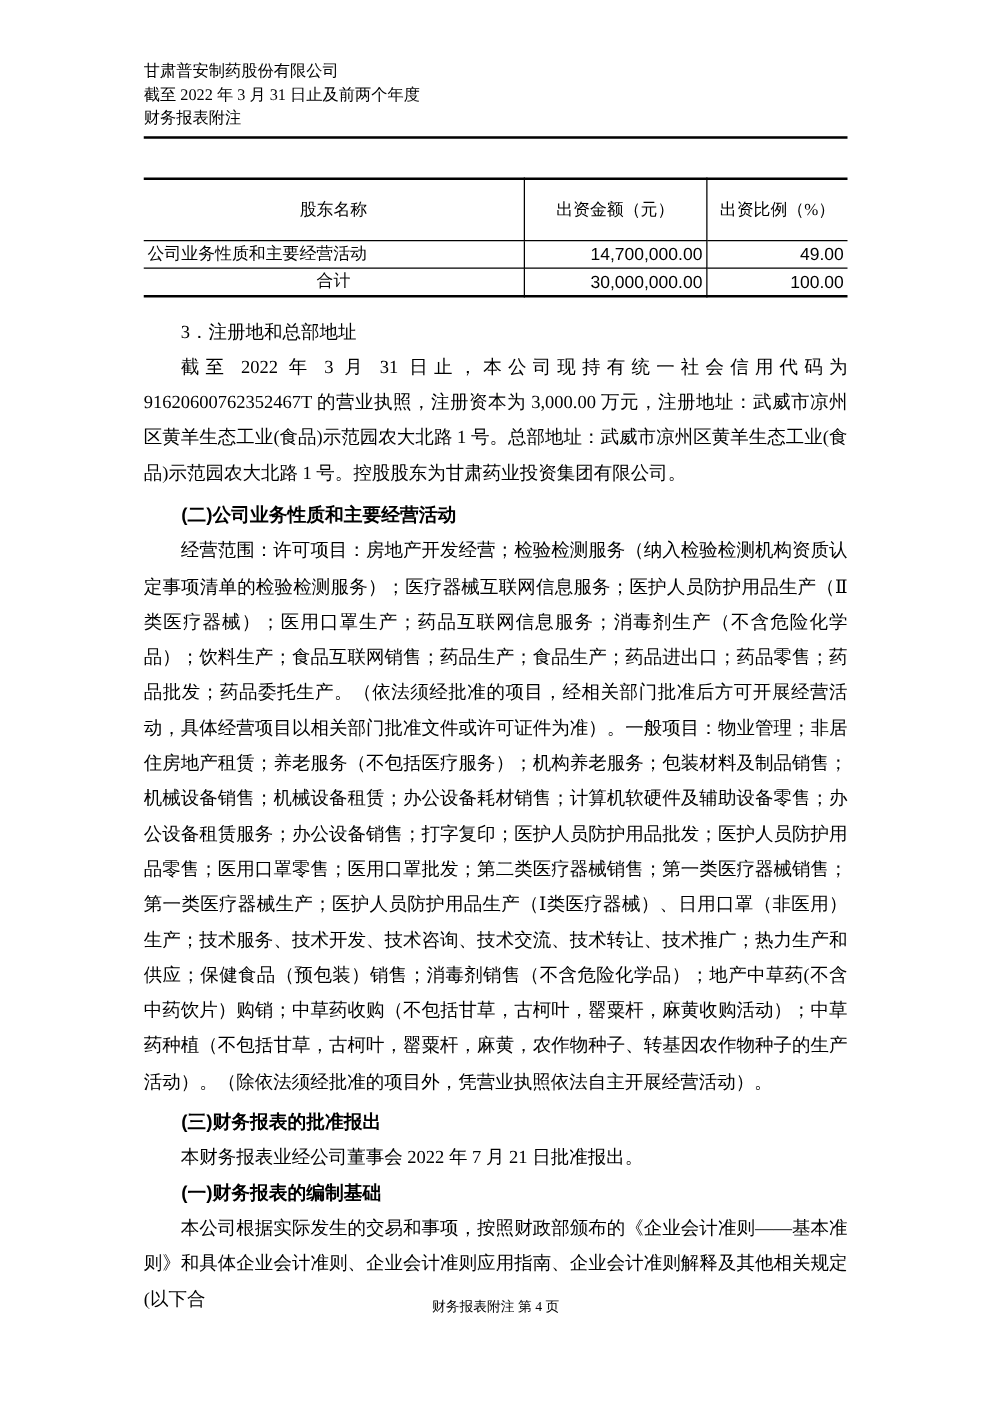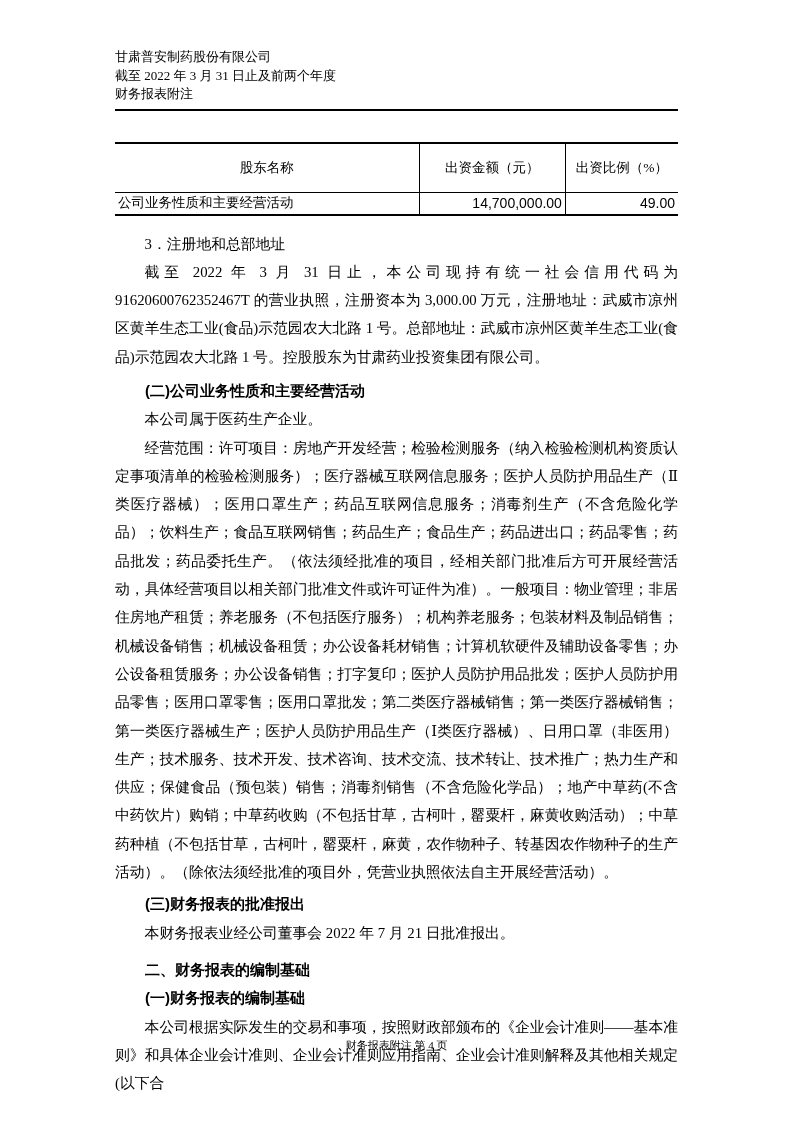--- a/index.html
+++ b/index.html
@@ -126,36 +126,39 @@
         <th class="vline">出资金额（元）</th>
         <th>出资比例（%）</th>
       </tr>
     </thead>
     <tbody>
       <tr>
         <td class="vline cell-left">公司业务性质和主要经营活动</td>
         <td class="vline num">14,700,000.00</td>
         <td class="num">49.00</td>
       </tr>
+      <tr>
+        <td class="vline cell-center">合计</td>
+        <td class="vline num">30,000,000.00</td>
+        <td class="num">100.00</td>
+      </tr>
     </tbody>
   </table>
 
   <div class="body-text">
 
     <div class="sub-num-heading">3．注册地和总部地址</div>
     <p>截至 2022 年 3 月 31 日止，本公司现持有统一社会信用代码为 91620600762352467T 的营业执照，注册资本为 3,000.00 万元，注册地址：武威市凉州区黄羊生态工业(食品)示范园农大北路 1 号。总部地址：武威市凉州区黄羊生态工业(食品)示范园农大北路 1 号。控股股东为甘肃药业投资集团有限公司。</p>
 
     <div class="h-bold h-business">(二)公司业务性质和主要经营活动</div>
-    <p>本公司属于医药生产企业。</p>
     <p>经营范围：许可项目：房地产开发经营；检验检测服务（纳入检验检测机构资质认定事项清单的检验检测服务）；医疗器械互联网信息服务；医护人员防护用品生产（Ⅱ类医疗器械）；医用口罩生产；药品互联网信息服务；消毒剂生产（不含危险化学品）；饮料生产；食品互联网销售；药品生产；食品生产；药品进出口；药品零售；药品批发；药品委托生产。（依法须经批准的项目，经相关部门批准后方可开展经营活动，具体经营项目以相关部门批准文件或许可证件为准）。一般项目：物业管理；非居住房地产租赁；养老服务（不包括医疗服务）；机构养老服务；包装材料及制品销售；机械设备销售；机械设备租赁；办公设备耗材销售；计算机软硬件及辅助设备零售；办公设备租赁服务；办公设备销售；打字复印；医护人员防护用品批发；医护人员防护用品零售；医用口罩零售；医用口罩批发；第二类医疗器械销售；第一类医疗器械销售；第一类医疗器械生产；医护人员防护用品生产（Ⅰ类医疗器械）、日用口罩（非医用）生产；技术服务、技术开发、技术咨询、技术交流、技术转让、技术推广；热力生产和供应；保健食品（预包装）销售；消毒剂销售（不含危险化学品）；地产中草药(不含中药饮片）购销；中草药收购（不包括甘草，古柯叶，罂粟杆，麻黄收购活动）；中草药种植（不包括甘草，古柯叶，罂粟杆，麻黄，农作物种子、转基因农作物种子的生产活动）。（除依法须经批准的项目外，凭营业执照依法自主开展经营活动）。</p>
 
     <div class="h-bold h-approval">(三)财务报表的批准报出</div>
     <p>本财务报表业经公司董事会 2022 年 7 月 21 日批准报出。</p>
 
-    <div class="h-bold h-basis-l1">二、财务报表的编制基础</div>
     <div class="h-bold">(一)财务报表的编制基础</div>
     <p>本公司根据实际发生的交易和事项，按照财政部颁布的《企业会计准则——基本准则》和具体企业会计准则、企业会计准则应用指南、企业会计准则解释及其他相关规定(以下合</p>
 
   </div>
 
   <div class="doc-footer">财务报表附注 第 4 页</div>
 
 </div>
 
 </body></html>

